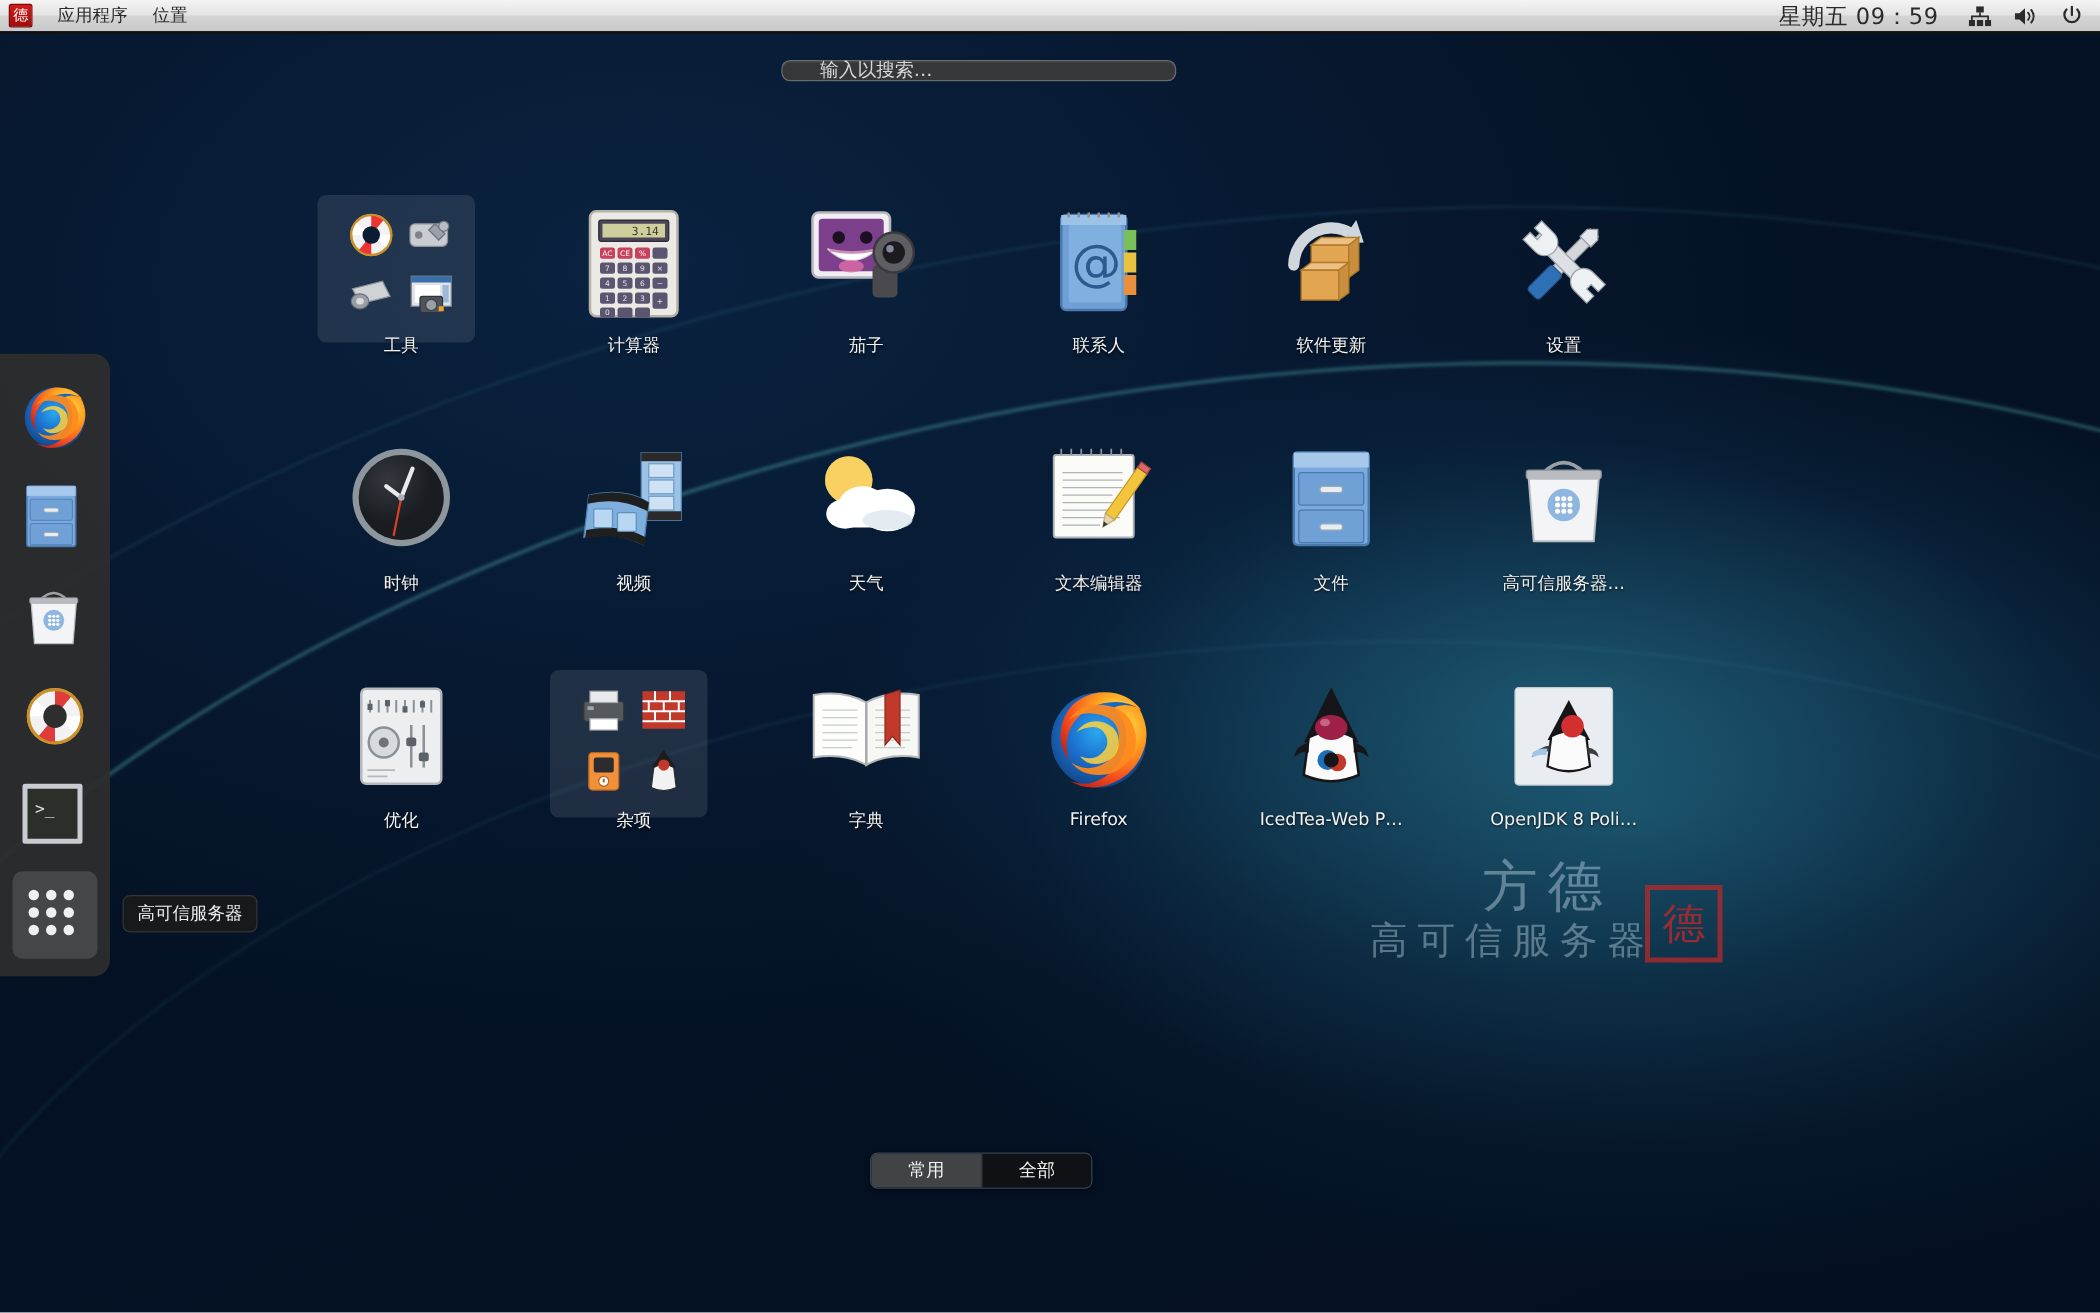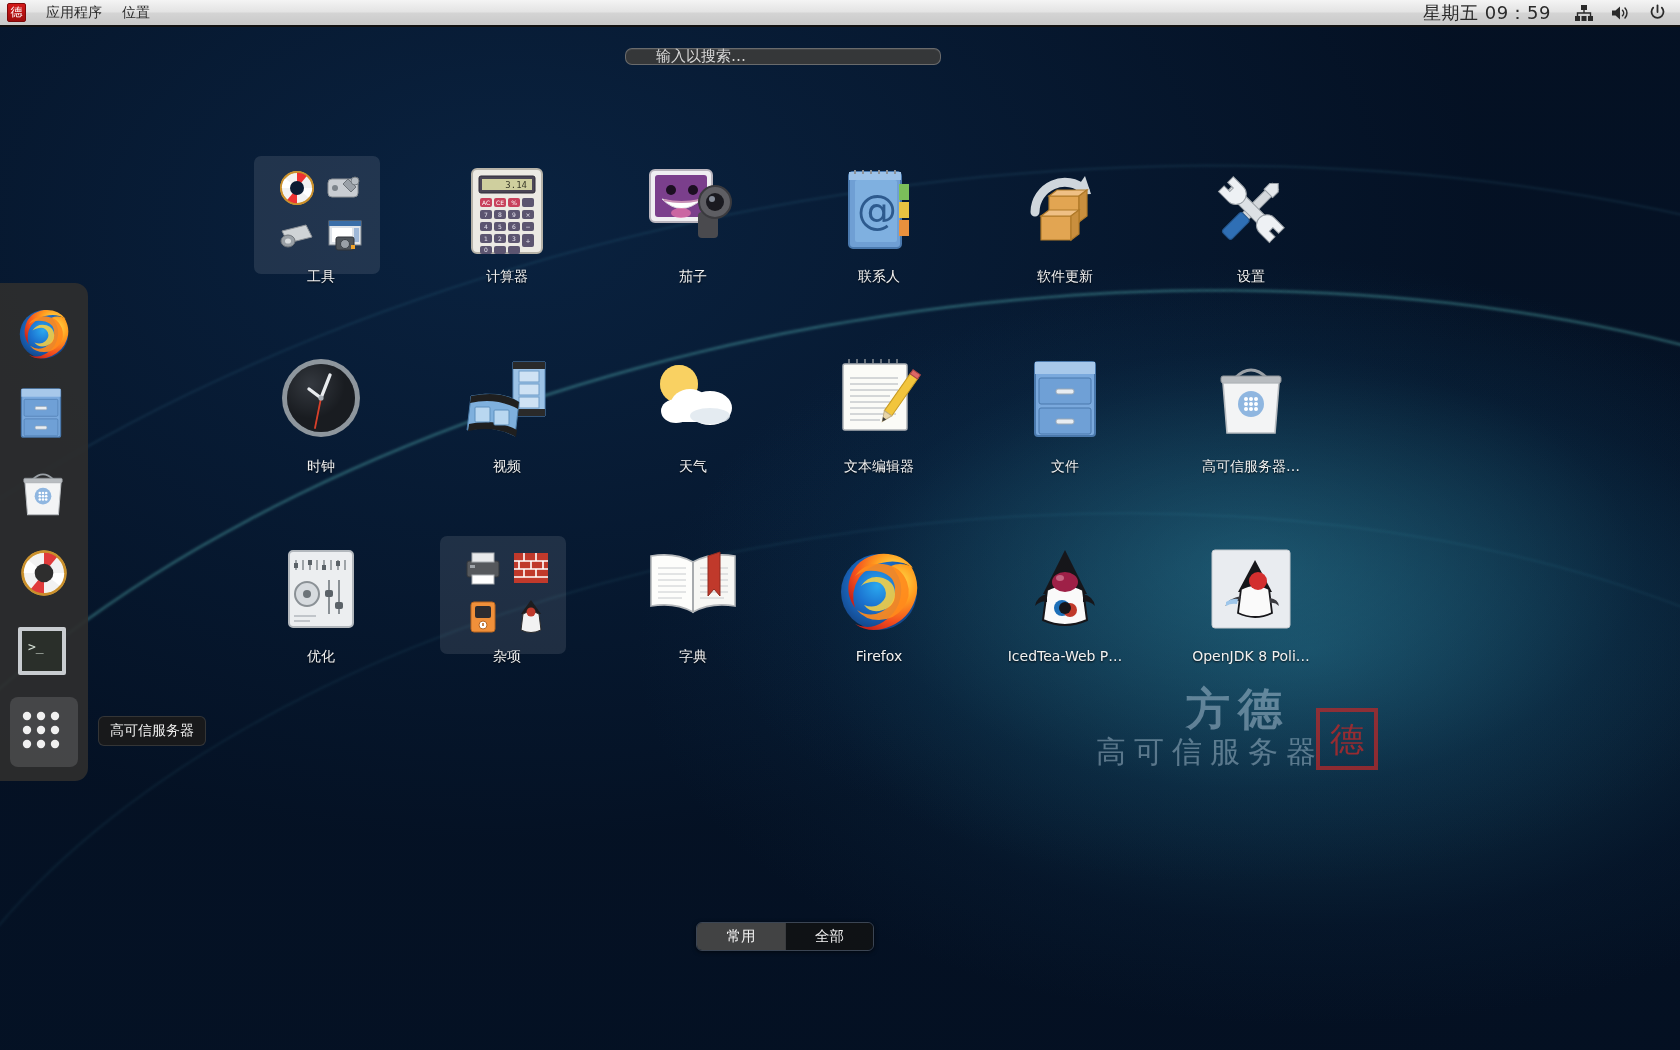--- a/index.html
+++ b/index.html
@@ -125,21 +125,21 @@
                justify-content:center; font-size:14.5px; color:#f2f2f2;
                background:rgba(18,18,18,0.82); cursor:default;font-family:Liberation Serif, serif; }
   #tabs .tab.on { background:rgba(72,72,72,0.92); }
   #tabs .tab+.tab { border-left:1px solid rgba(255,255,255,0.18); }
 
   
   #watermark { position:absolute; left:1040px; top:680px; width:320px; height:110px;
                pointer-events:none; }
   #watermark .wm1 { position:absolute; right:70px; top:0; font-size:44px;
       color:rgba(205,225,240,0.42); letter-spacing:8px;
-      font-family:"DejaVu Serif","Liberation Serif",serif;font-weight:bold; }
+      font-family:"DejaVu Serif","Liberation Serif",serif; }
   #watermark .wm2 { position:absolute; right:36px; top:52px; font-size:30px;
       color:rgba(205,225,240,0.40); letter-spacing:8px;
       font-family:Liberation Sans, sans-serif; }
   #watermark .seal { position:absolute; right:-18px; top:28px; width:62px; height:62px;
       border:4px solid rgba(190,40,40,0.72); color:rgba(190,40,40,0.78);
       font-size:34px; line-height:54px; text-align:center;
       font-family:"DejaVu Serif","Liberation Serif",serif; }
 </style>
 </head>
 <body>

